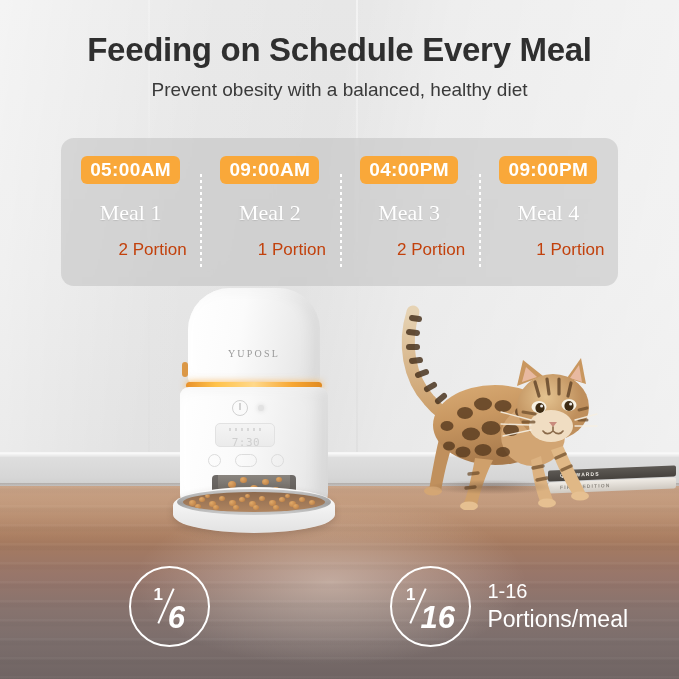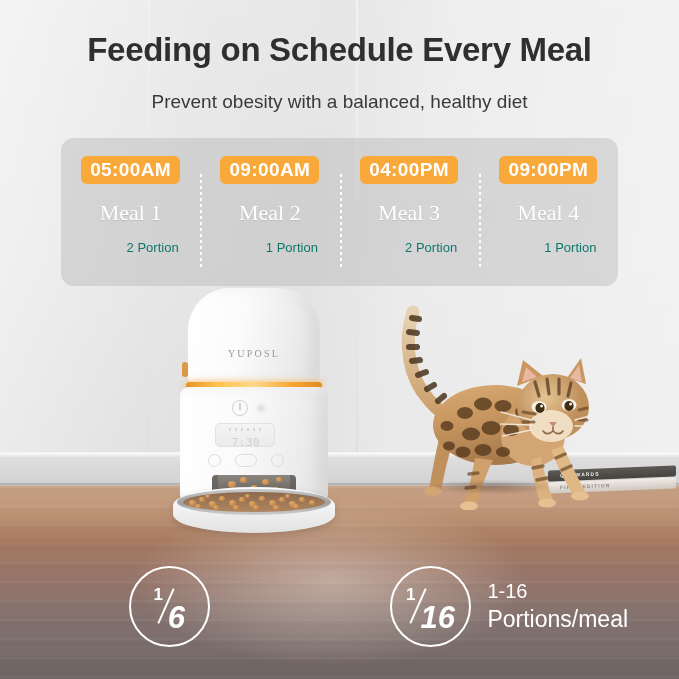--- a/index.html
+++ b/index.html
@@ -75,21 +75,21 @@
   }
 
   
   .head { position:absolute; left:0; top:0; width:679px; text-align:center; z-index:6; }
   .title {
     margin-top:31px;
     font-size:33px; font-weight:bold; color:#2f2f2f;
     letter-spacing:-.3px; white-space:nowrap;
   }
   .subtitle {
-    margin-top:22px; font-size:19px; color:#3a3a3a; font-weight:400;
+    margin-top:10px; font-size:19px; color:#3a3a3a; font-weight:400;
   }
 
   
   .card {
     position:absolute; left:61px; top:138px; width:557px; height:148px;
     background:rgba(178,178,178,.40);
     border-radius:13px;
     z-index:5;
     display:flex;
     backdrop-filter:blur(1px);
@@ -116,21 +116,21 @@
     white-space:nowrap;
   }
   .meal-name {
     margin-top:16px;
     font-size:22px; color:#ffffff; font-weight:400;
     text-shadow:0 1px 1px rgba(120,120,120,.25);
     font-family:Liberation Serif, serif;
   }
   .portion {
     margin-top:14px;
-    font-size:13px; color:#0f766e; font-weight:400;margin-left:44px;
+    font-size:17px; color:#c2410c; font-weight:400;margin-left:44px;
   }
 
   
   .feeder { position:absolute; left:168px; top:288px; width:172px; height:248px; z-index:4; }
 
   .feeder-shadow {
     position:absolute; left:-16px; top:214px; width:206px; height:30px;
     background:radial-gradient(ellipse 100px 14px at 50% 50%, rgba(60,40,30,.40), rgba(60,40,30,0) 72%);
   }
   .lid {

